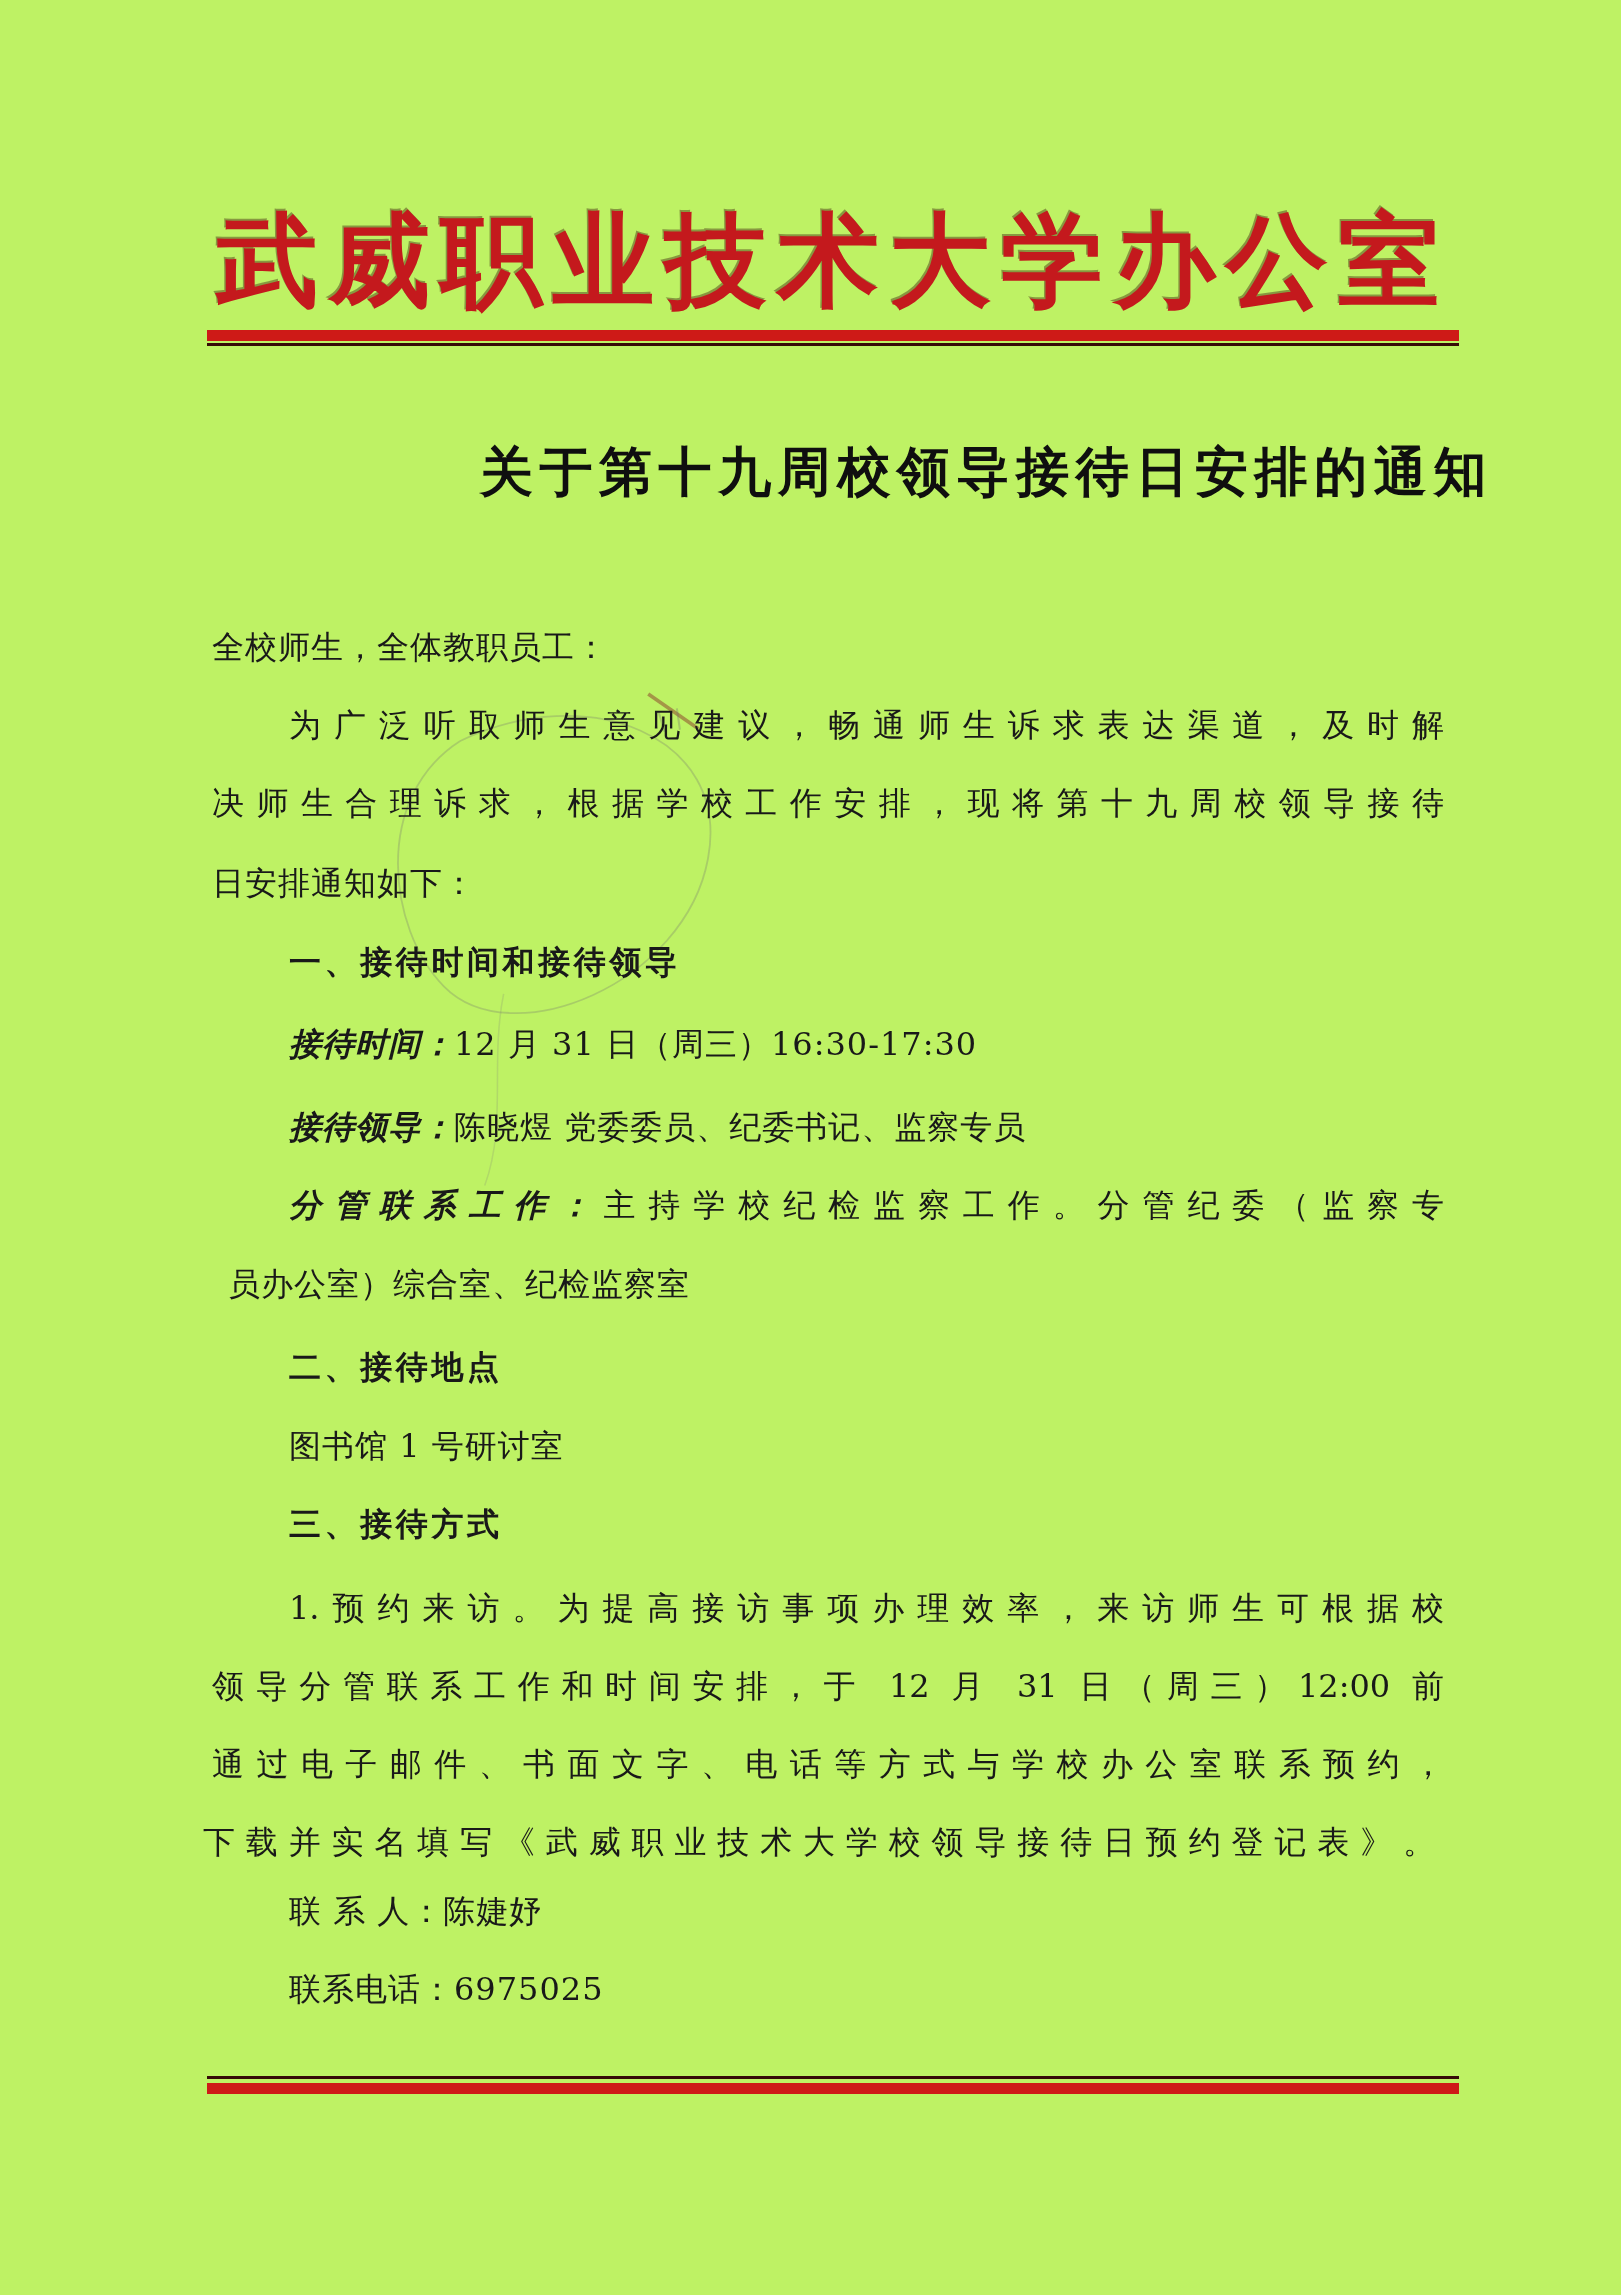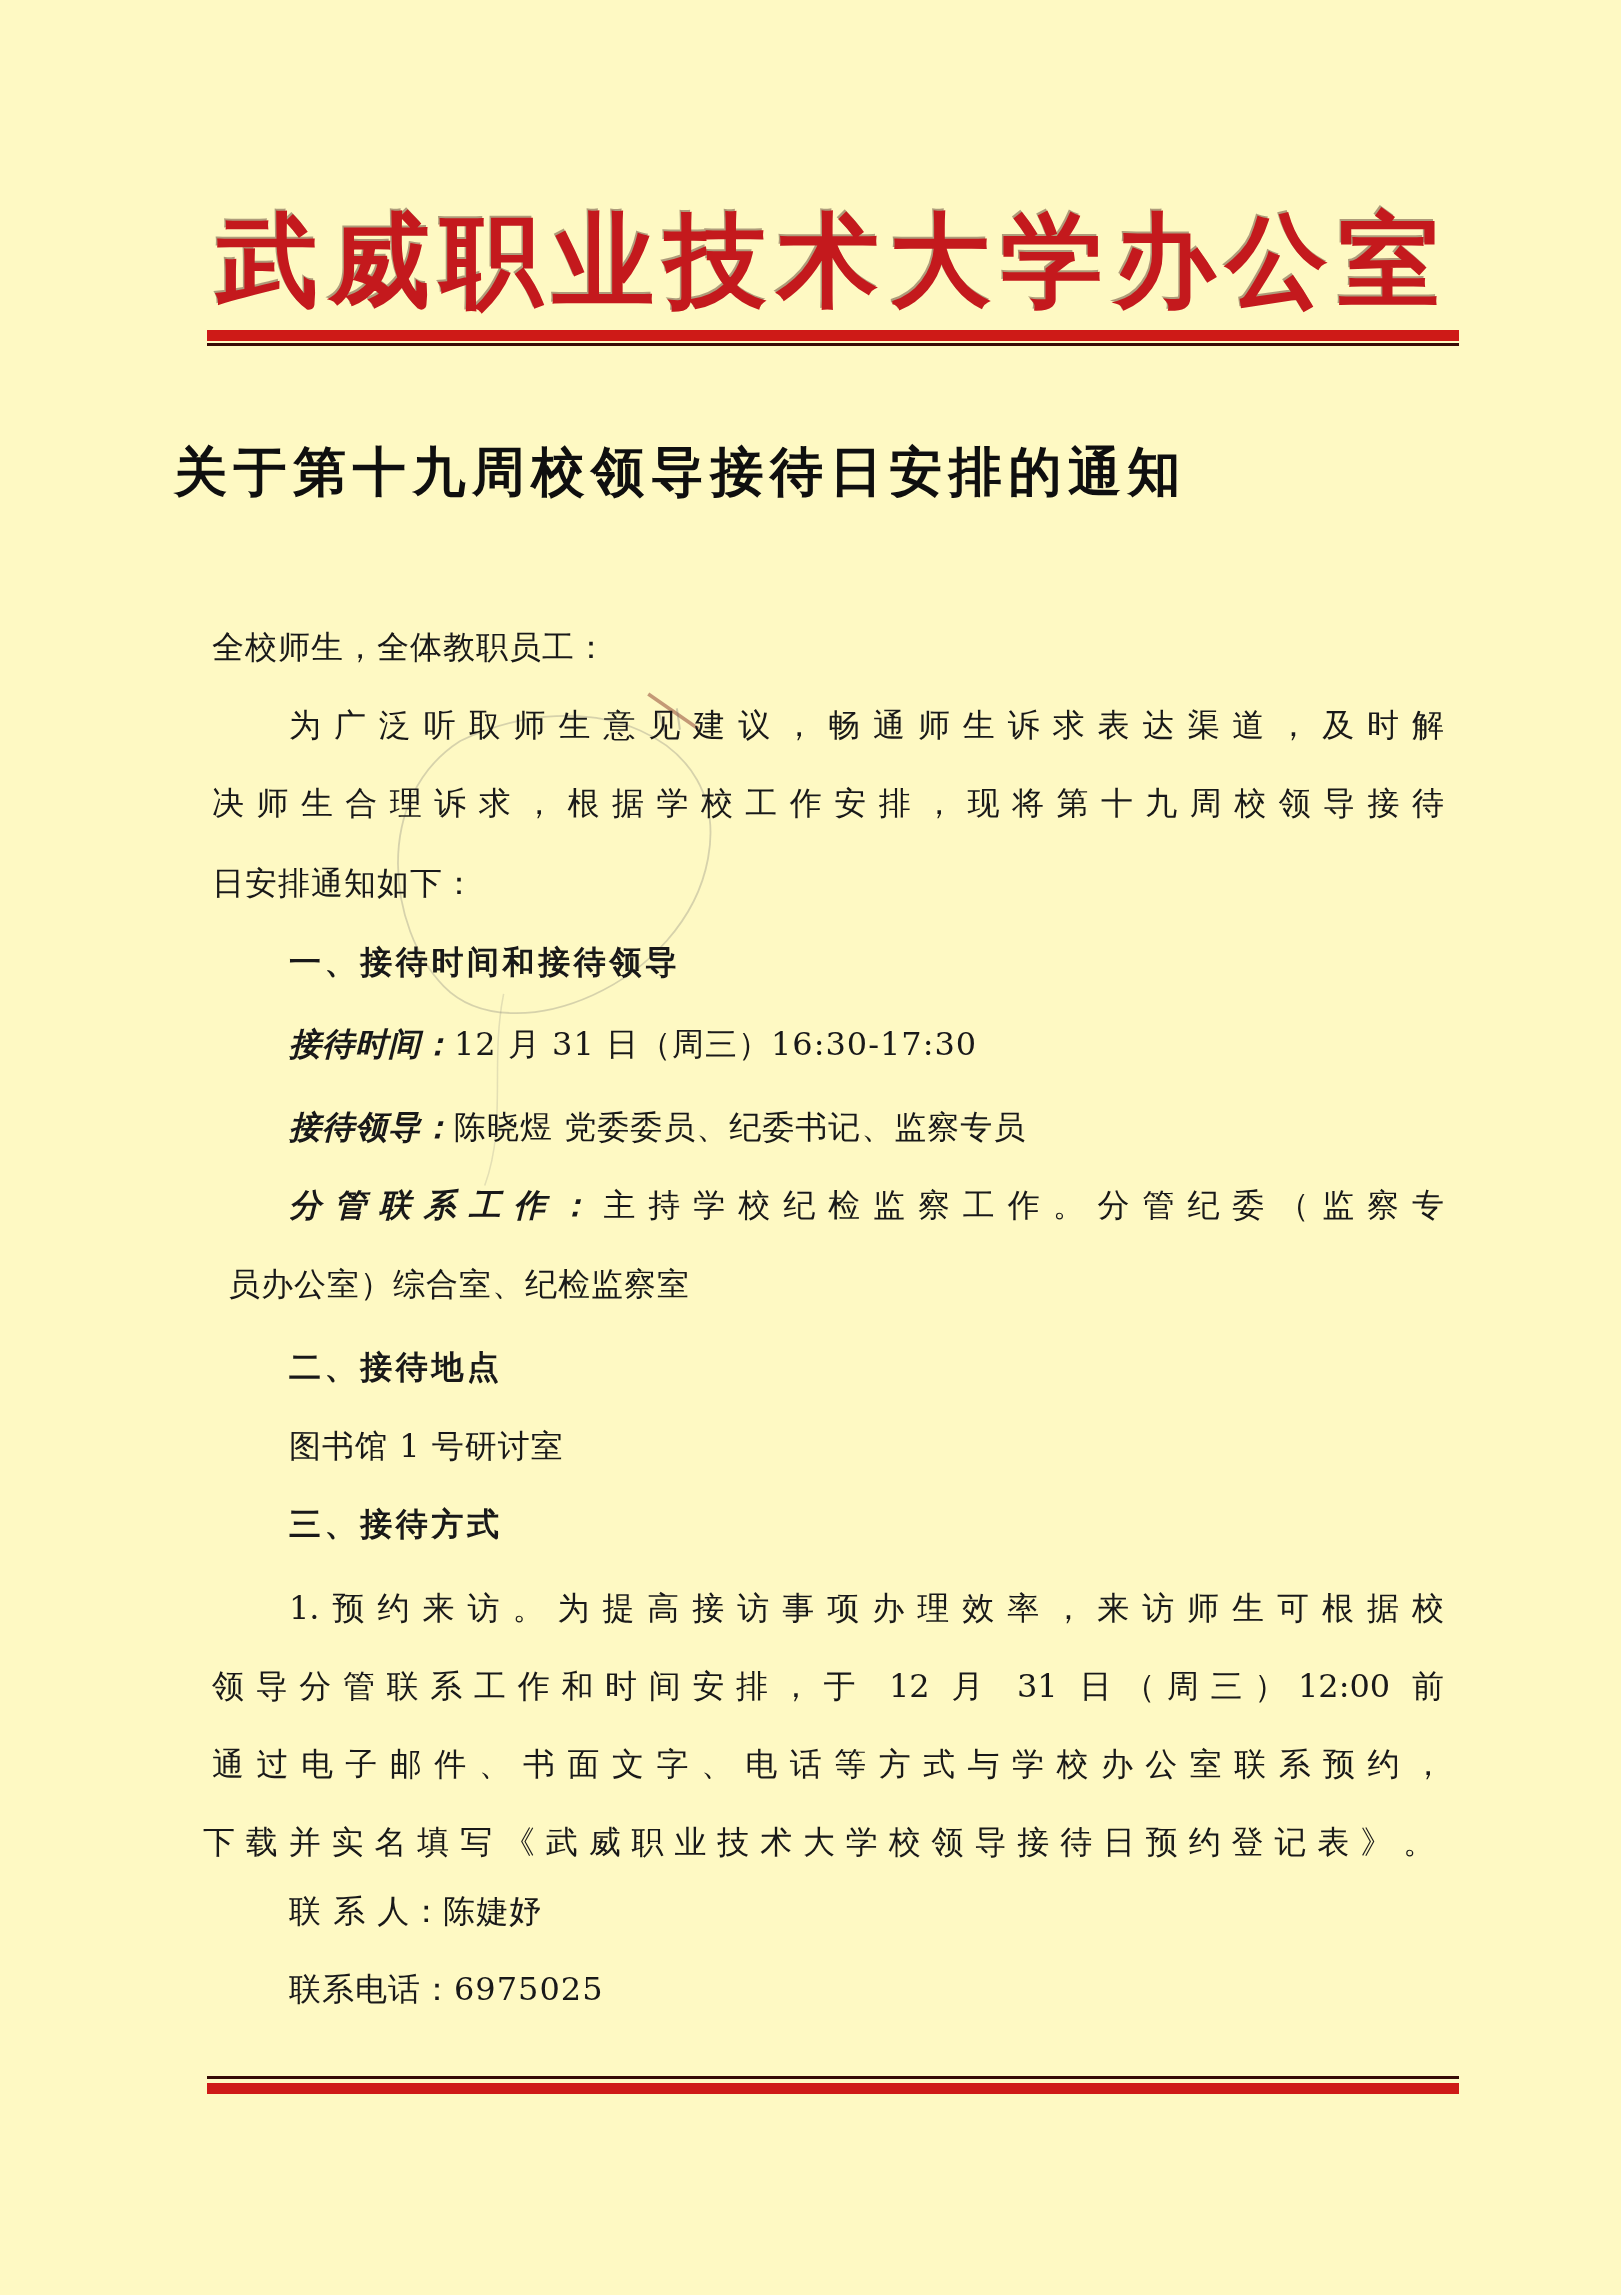--- a/index.html
+++ b/index.html
@@ -1,28 +1,28 @@
 <!DOCTYPE html>
 <html style="font-size:8.2px"><head>
 <meta charset="utf-8">
 <style>
   html,body{margin:0;padding:0;background:#ffffff;}
   .page{
-    position:relative;width:1622px;height:2295px;background:#fef9c3;overflow:hidden;
+    position:relative;width:1622px;height:2295px;background:#bef264;overflow:hidden;
     font-family:"DejaVu Serif","Liberation Serif",serif;
   }
   .letterhead{
     position:absolute;top:209px;left:184px;width:1298px;margin:0;
     text-align:center;font-size:102px;line-height:1;font-weight:700;letter-spacing:10.2px;
     color:#c4191d;white-space:nowrap;
     text-shadow:-1.5px -2px 0 rgba(45,5,5,0.38);
   }
   .doc-title{
     position:absolute;top:441px;left:174px;width:1319px;margin:0;
-    text-align:left;font-size:53px;line-height:1.15;font-weight:700;letter-spacing:6.6px;
+    text-align:right;font-size:53px;line-height:1.15;font-weight:700;letter-spacing:6.6px;
     color:#0f0f0f;white-space:nowrap;
   }
   .rule{position:absolute;left:207px;width:1252px;}
   .r-red{background:#ce1a17;height:10.7px;}
   .r-dark{background:#360b06;height:3.1px;}
   .ln{
     position:absolute;font-size:32px;line-height:1.12;letter-spacing:1px;
     color:#191919;white-space:pre;
   }
   .fill{

